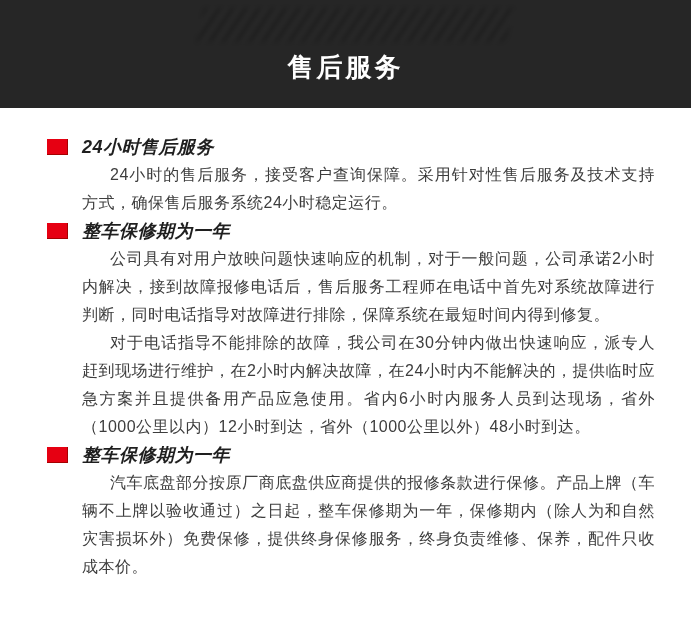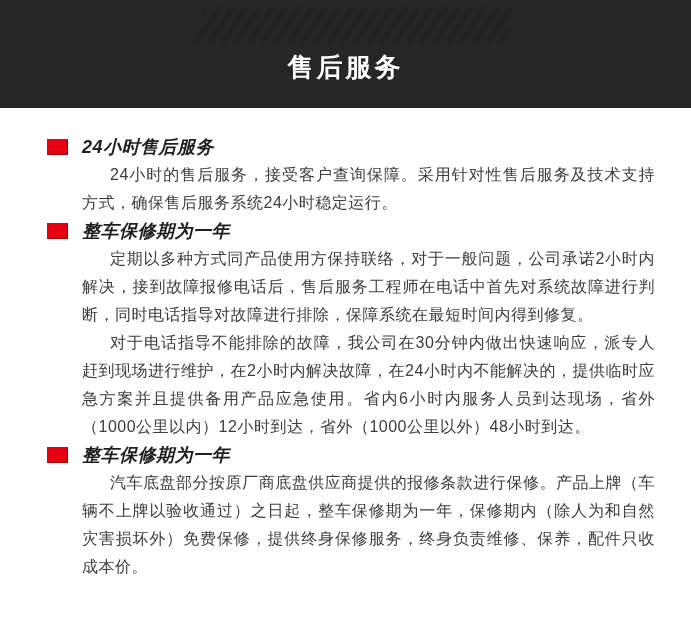--- a/index.html
+++ b/index.html
@@ -106,21 +106,21 @@
     </section>
 
     <section>
     </section>
 
     <section>
       <div class="sec-heading">
         <span class="bullet"></span>
         <h2>整车保修期为一年</h2>
       </div>
-      <p>定期以多种方式同产品使用方保持联络，对于一般问题，公司承诺2小时内解决，接到故障报修电话后，售后服务工程师在电话中首先对系统故障进行判断，同时电话指导对故障进行排除，保障系统在最短时间内得到修复。</p>
+      <p>公司具有对用户放映问题快速响应的机制，对于一般问题，公司承诺2小时内解决，接到故障报修电话后，售后服务工程师在电话中首先对系统故障进行判断，同时电话指导对故障进行排除，保障系统在最短时间内得到修复。</p>
       <p>对于电话指导不能排除的故障，我公司在30分钟内做出快速响应，派专人赶到现场进行维护，在2小时内解决故障，在24小时内不能解决的，提供临时应急方案并且提供备用产品应急使用。省内6小时内服务人员到达现场，省外（1000公里以内）12小时到达，省外（1000公里以外）48小时到达。</p>
     </section>
 
     <section>
       <div class="sec-heading">
         <span class="bullet"></span>
         <h2>整车保修期为一年</h2>
       </div>
       <p>汽车底盘部分按原厂商底盘供应商提供的报修条款进行保修。产品上牌（车辆不上牌以验收通过）之日起，整车保修期为一年，保修期内（除人为和自然灾害损坏外）免费保修，提供终身保修服务，终身负责维修、保养，配件只收成本价。</p>
     </section>

